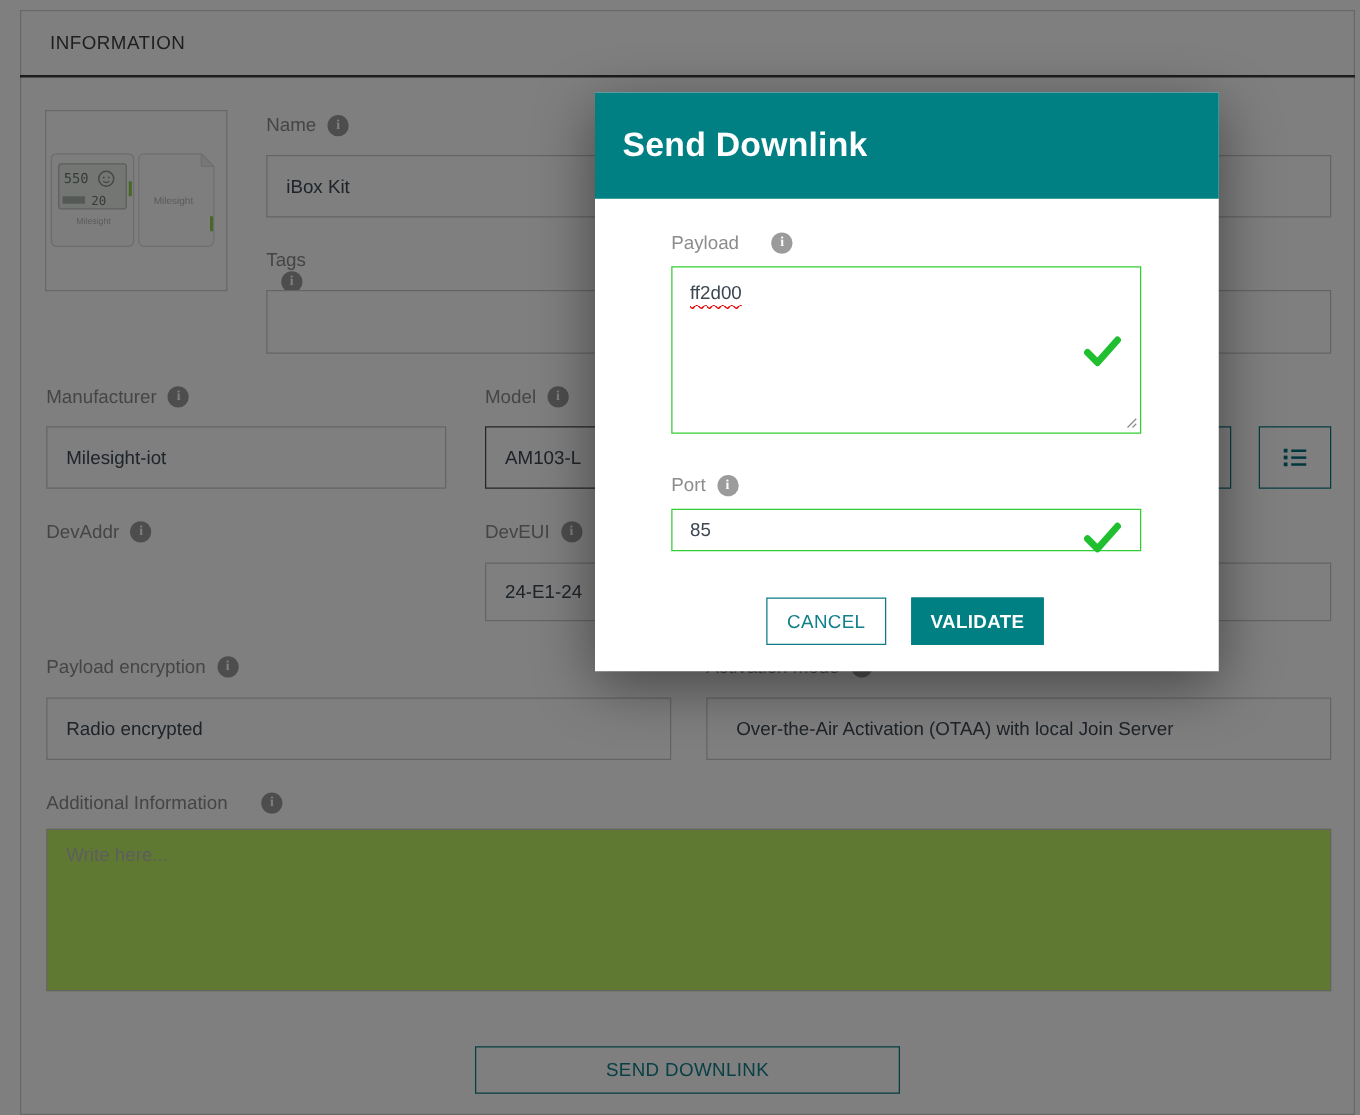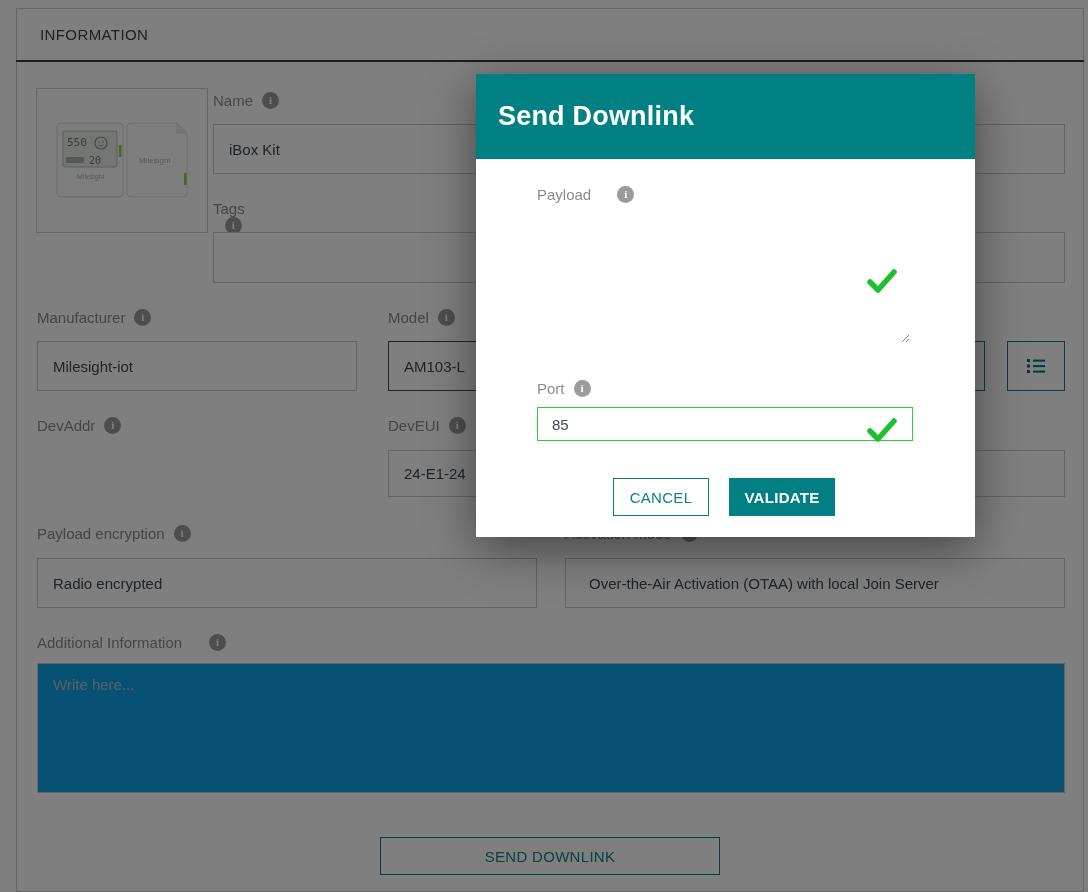--- a/index.html
+++ b/index.html
@@ -34,39 +34,39 @@
     font-family: "Liberation Serif", serif;
   }
   .info::after { content: "i"; }
   .field {
     position: absolute; background: #fff; border: 1px solid #c9c9c9;
     font-size: 15px; color: #3d4852; display: flex; align-items: center;
     padding: 0 15px; white-space: nowrap; overflow: hidden;
   }
   .field.dark-border { border-color: #4b4b4b; }
   .photo-box {
-    position: absolute; left: 36px; top: 88px; width: 172px; height: 145px;
+    position: absolute; left: 36px; top: 88px; width: 146px; height: 145px;
     background: #fff; border: 1px solid #cfcfcf;
-    display: flex; align-items: center; justify-content: center;
+    display: flex; align-items: center; justify-content: flex-start;
   }
   .icon-btn {
     position: absolute; width: 58px; height: 50px; background: #fff;
     border: 1px solid #0c7b85; display: flex; align-items: center; justify-content: center;
     cursor: pointer;
   }
   .outline-btn {
     position: absolute; background: #fff; border: 1px solid #0c7b85;
     color: #11808a; font-size: 15px; letter-spacing: 0.3px;
     display: flex; align-items: center; justify-content: center; cursor: pointer;
     font-family: inherit;
   }
   textarea.notes {
     position: absolute; left: 37px; top: 663px; width: 1028px; height: 130px;
     border: 1px solid #c9c9c9; resize: none; padding: 12px 15px;
-    font-size: 15px; color: #3d4852; font-family: inherit; background: #0ea5e9;
+    font-size: 15px; color: #3d4852; font-family: inherit; background: #bef264;
   }
   textarea.notes::placeholder { color: #bcbcbc; }
 
   
   .backdrop { position: absolute; inset: 0; background: rgba(0,0,0,0.5); z-index: 10; }
 
   
   .modal {
     position: absolute; left: 476px; top: 74px; width: 499px; height: 463px;
     background: #fff; z-index: 20; box-shadow: 0 12px 45px rgba(0,0,0,0.45);
@@ -230,20 +230,23 @@
 
 <div class="modal">
   <div class="modal-header">
     <span class="modal-title">Send Downlink</span>
   </div>
 
   <div class="m-label" style="left:61px; top:112px;gap:17px;">
     <span>Payload</span>
     <span class="info"></span>
   </div>
+  <div class="valid-box payload-box">
+    <span class="squiggle">ff2d00</span>
+  </div>
   <svg class="check check-payload" viewBox="0 0 30 27">
     <path d="M3 14 L11 22 L27 4" fill="none" stroke="#1fbf2f" stroke-width="5.5" stroke-linecap="round" stroke-linejoin="round"></path>
   </svg>
   <svg class="resize-handle" width="11" height="11" viewBox="0 0 11 11">
     <path d="M10 3 L3 10 M10 7 L7 10" stroke="#8a8a8a" stroke-width="1"></path>
   </svg>
 
   <div class="m-label" style="left:61px; top:298px;margin-top:8px;">
     <span>Port</span>
     <span class="info"></span>

